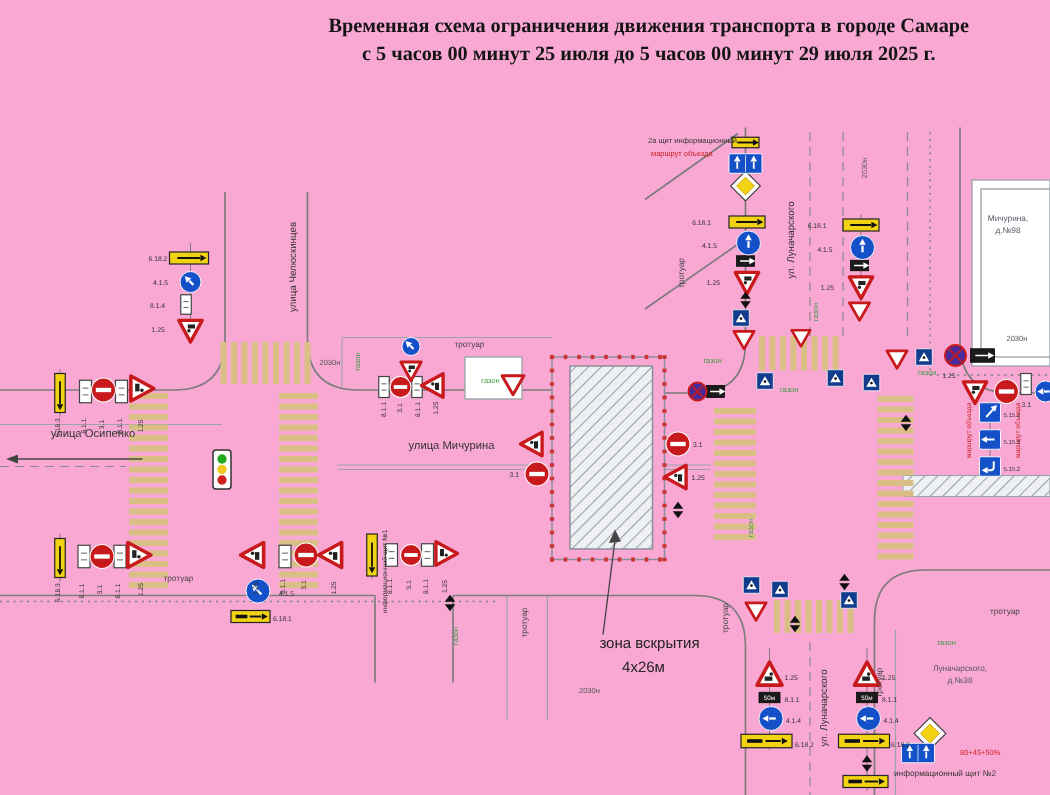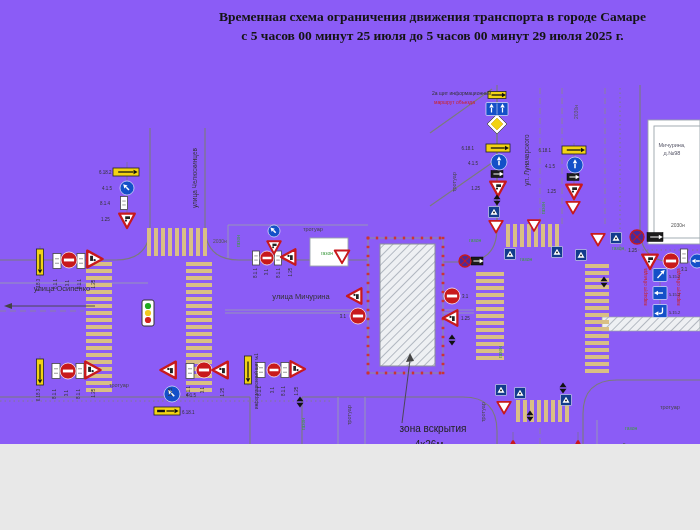--- a/index.html
+++ b/index.html
@@ -1,16 +1,16 @@
 <!DOCTYPE html>
 <html><head>
 <meta charset="utf-8">
 <style>
   html,body{margin:0;padding:0;background:#e8e8e8;}
-  .page{position:relative;width:700px;height:444px;background:#8b5cf6;overflow:hidden;
+  .page{position:relative;width:700px;height:530px;background:#f9a8d4;overflow:hidden;
         font-family:"Liberation Sans",sans-serif;}
   .title{position:absolute;left:160px;top:8px;width:545px;text-align:center;
          font-family:"Liberation Serif",serif;font-weight:700;font-size:13.5px;
          line-height:1.4;color:#141414;}
   svg.scheme{position:absolute;left:0;top:0;}
   svg text{font-family:"Liberation Sans",sans-serif;}
 </style>
 </head>
 <body>
 

